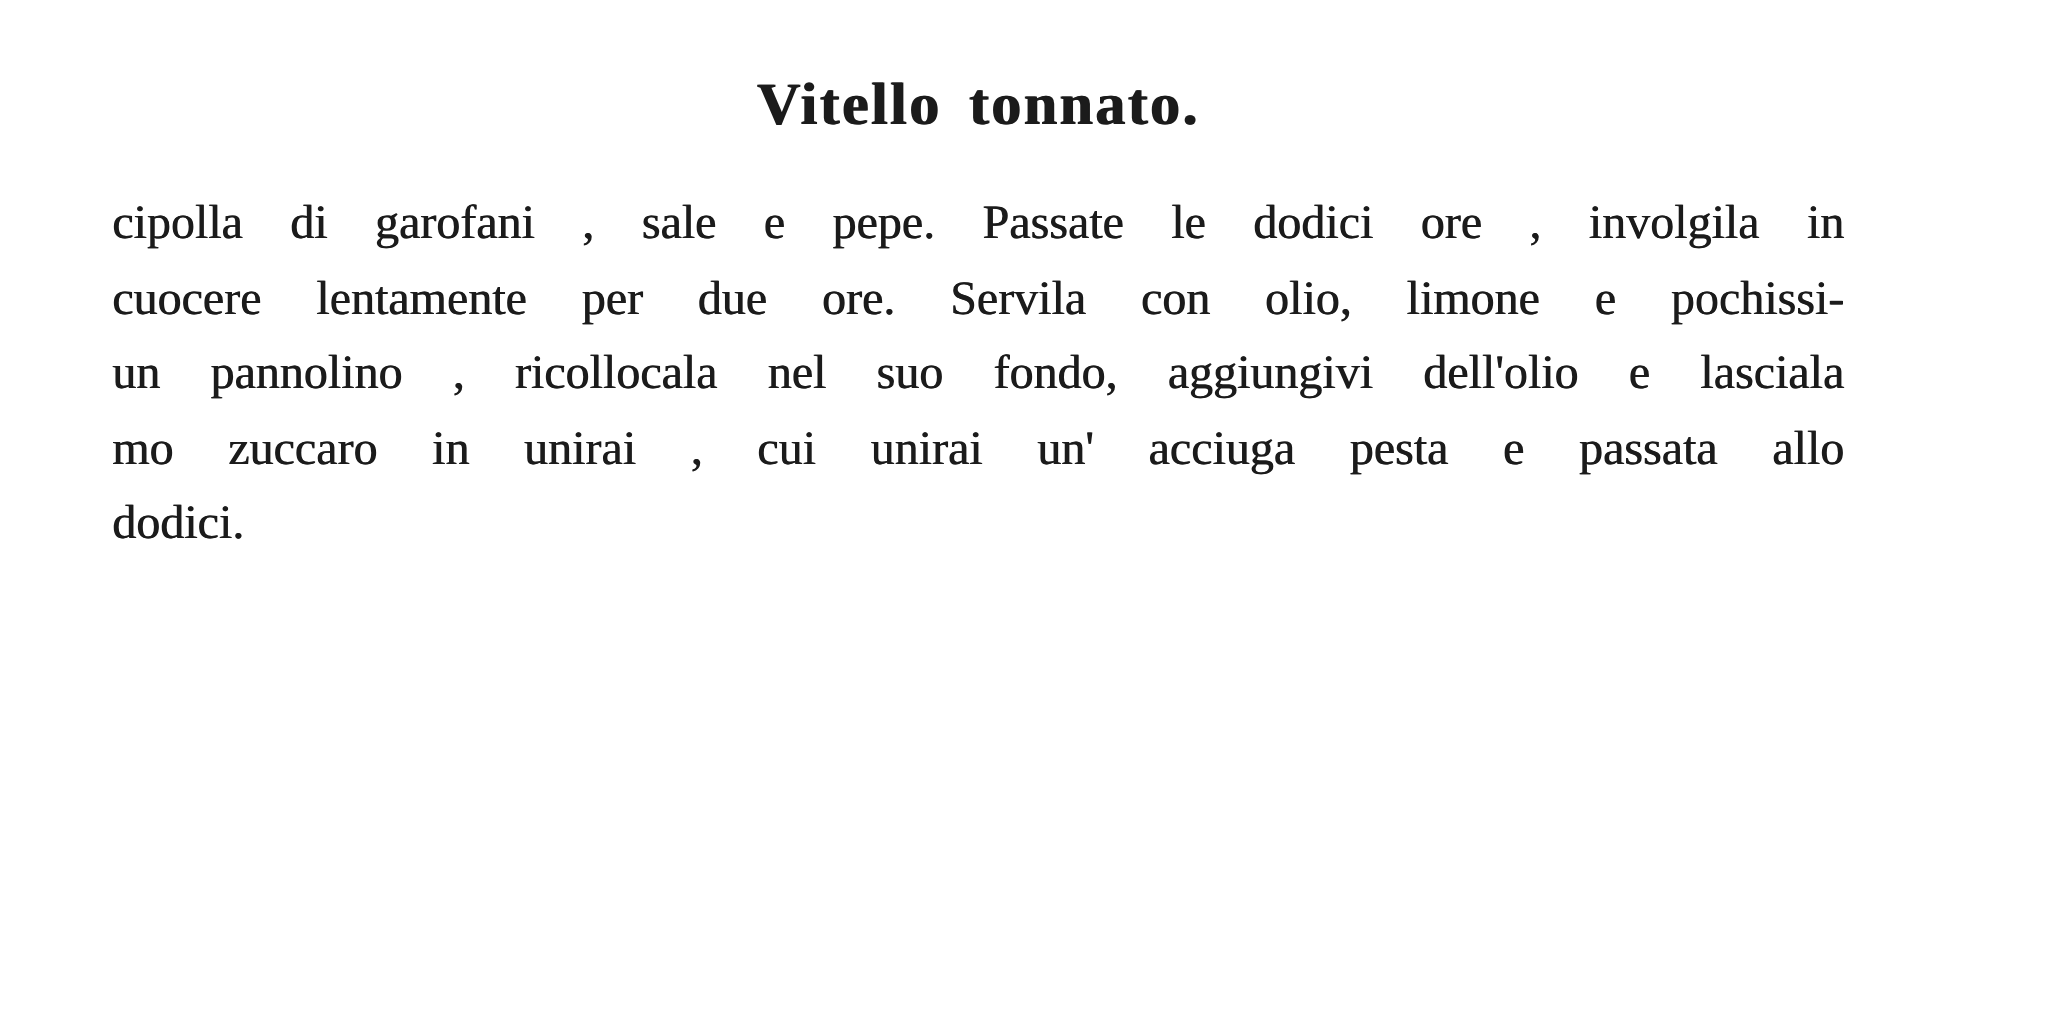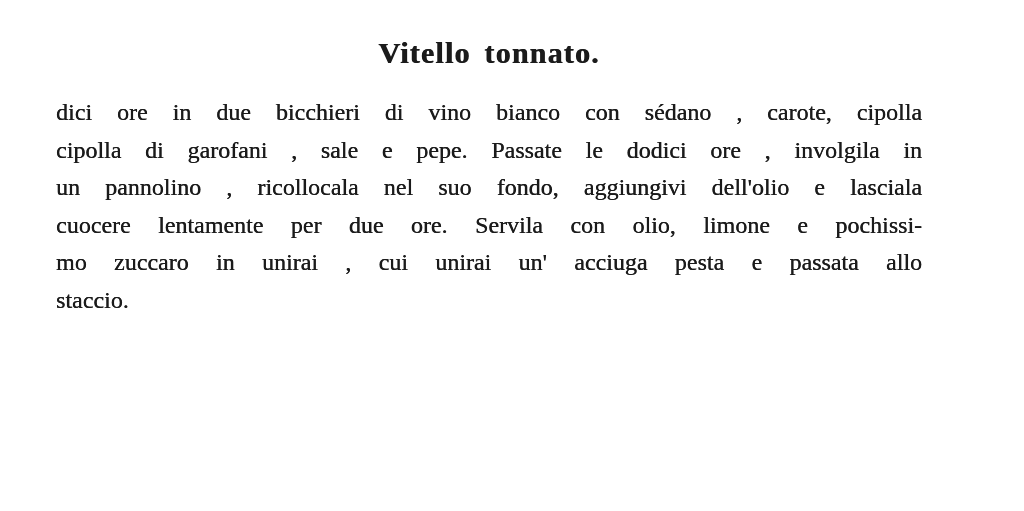--- a/index.html
+++ b/index.html
@@ -74,21 +74,20 @@
 </style>
 </head>
 <body>
 
 <div class="page">
 
   <h1 class="title">Vitello tonnato.</h1>
 
 
   <div class="body-par">
-    <div class="bline">dici ore in due bicchieri di vino bianco con sédano , carote, cipolla</div>
     <div class="bline">cipolla di garofani , sale e pepe. Passate le dodici ore , involgila in</div>
+    <div class="bline">cuocere lentamente per due ore. Servila con olio, limone e pochissi-</div>
     <div class="bline">un pannolino , ricollocala nel suo fondo, aggiungivi dell'olio e lasciala</div>
-    <div class="bline">cuocere lentamente per due ore. Servila con olio, limone e pochissi-</div>
     <div class="bline">mo zuccaro in unirai , cui unirai un' acciuga pesta e passata allo</div>
-    <div class="bline last">staccio.</div>
+    <div class="bline last">dodici.</div>
   </div>
 
 </div>
 
 </body></html>

